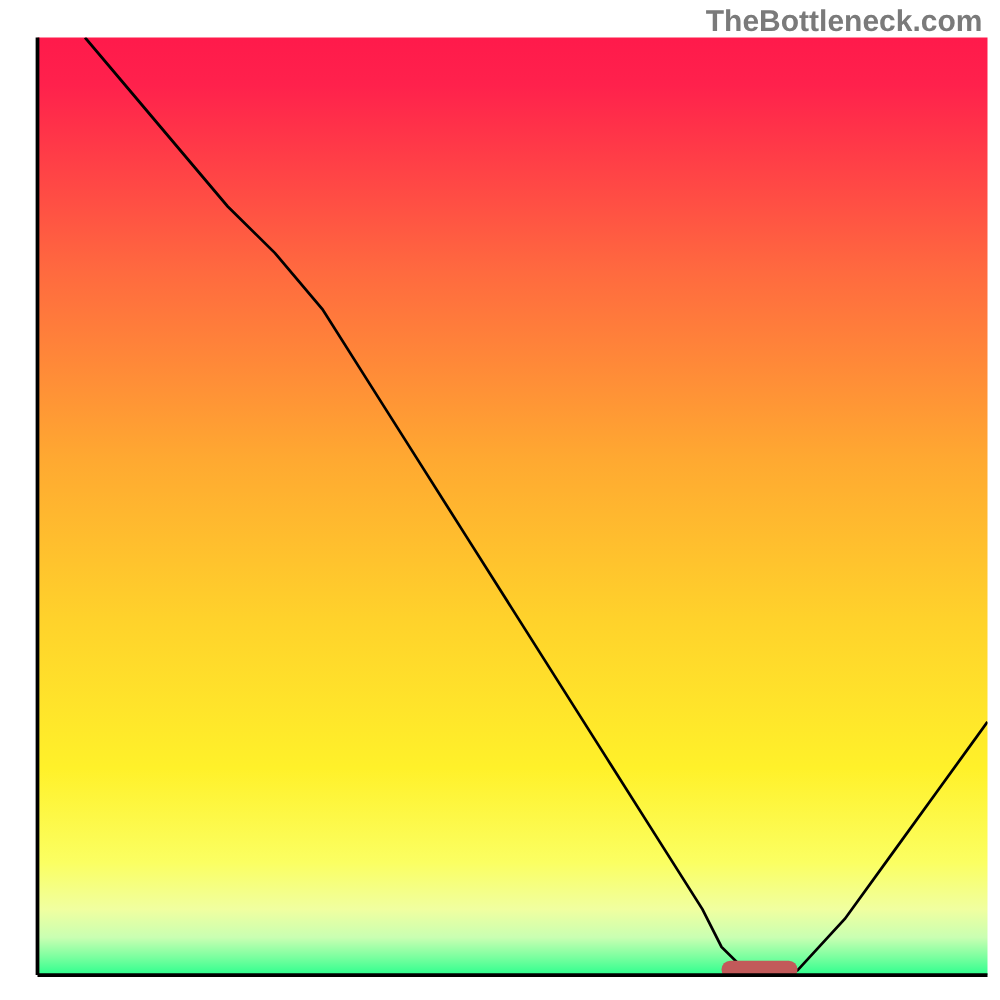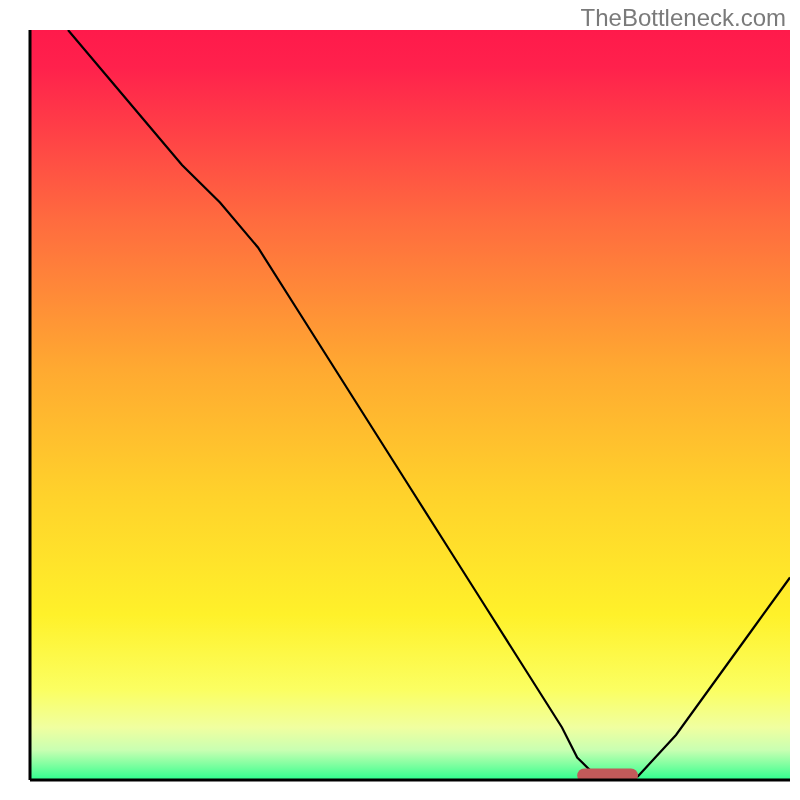--- a/index.html
+++ b/index.html
@@ -15,21 +15,21 @@
     width: 800px;
     height: 800px;
   }
   .watermark {
     position: absolute;
     top: 4px;
     right: 14px;
     color: #7a7a7a;
     font-family: Arial, Helvetica, sans-serif;
     font-size: 24px;
-    font-weight: 400;
+    font-weight: 700;
     letter-spacing: 0px;
     z-index: 10;
   }
   .plot {
     position: absolute;
     inset: 0;
     width: 800px;
     height: 800px;
   }
 </style>

